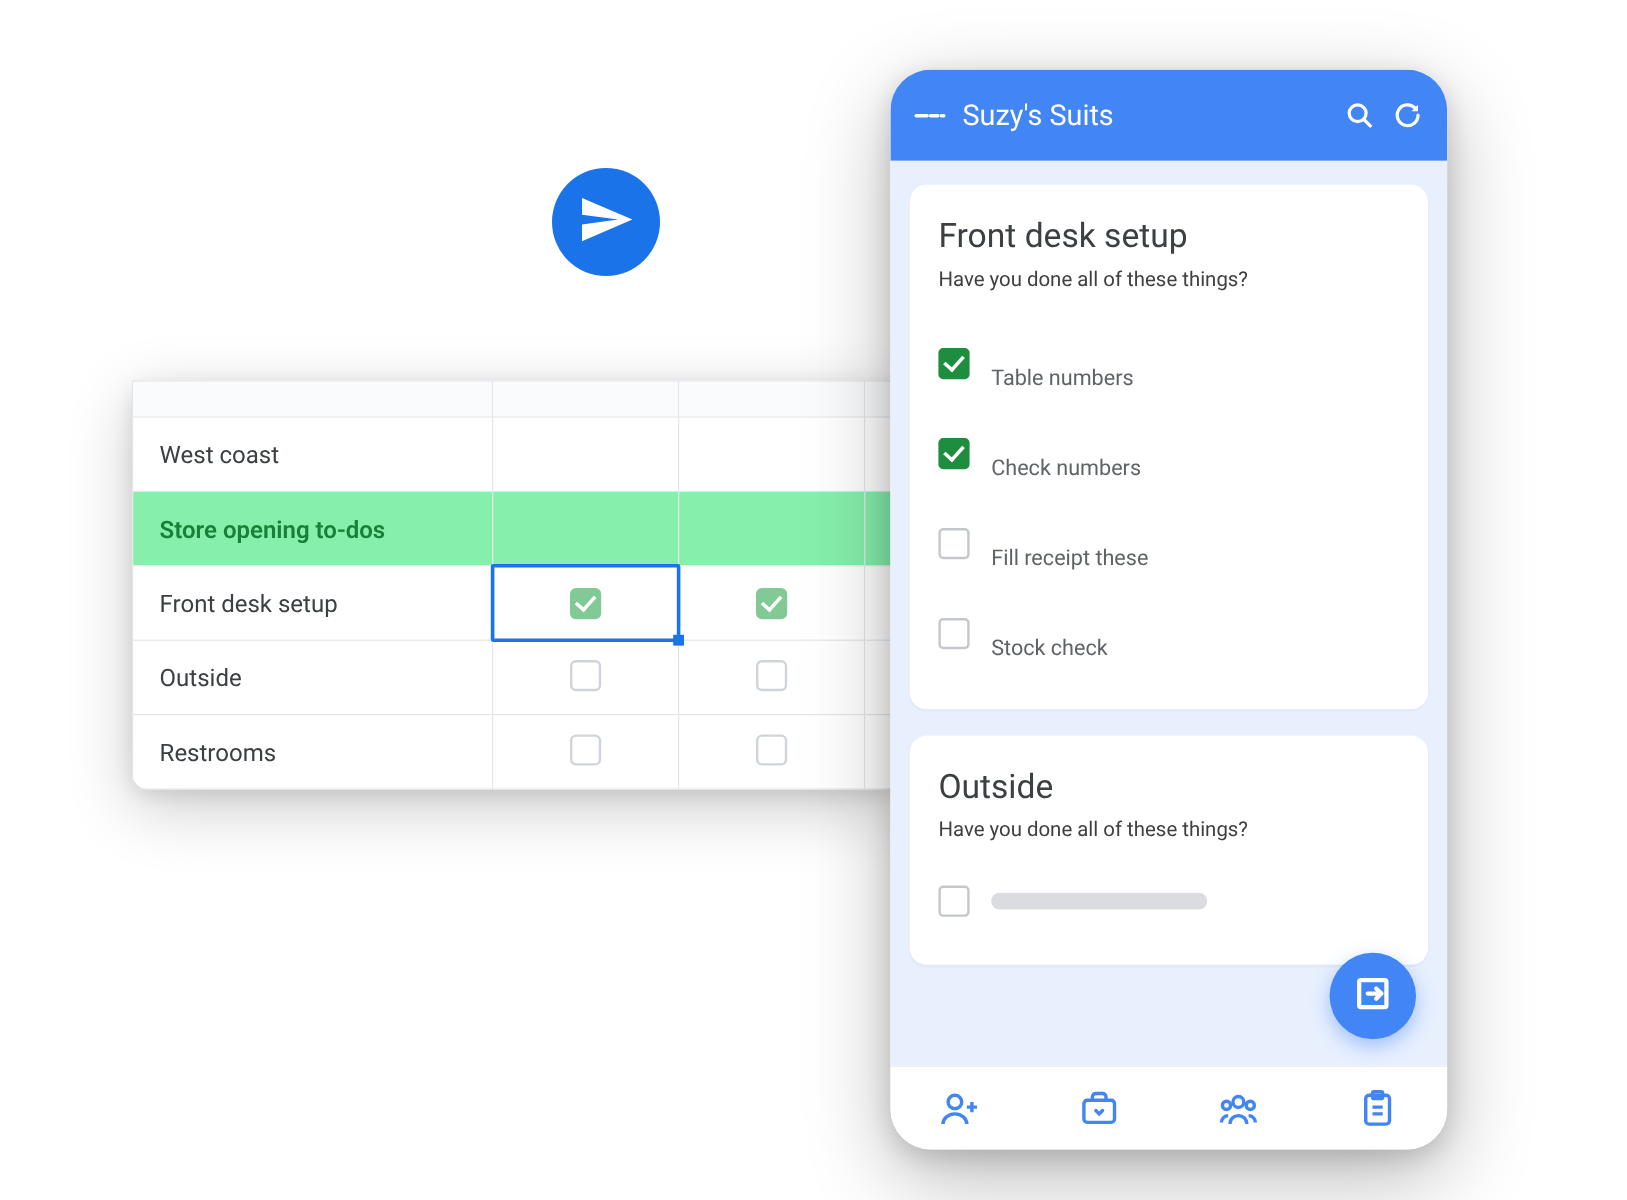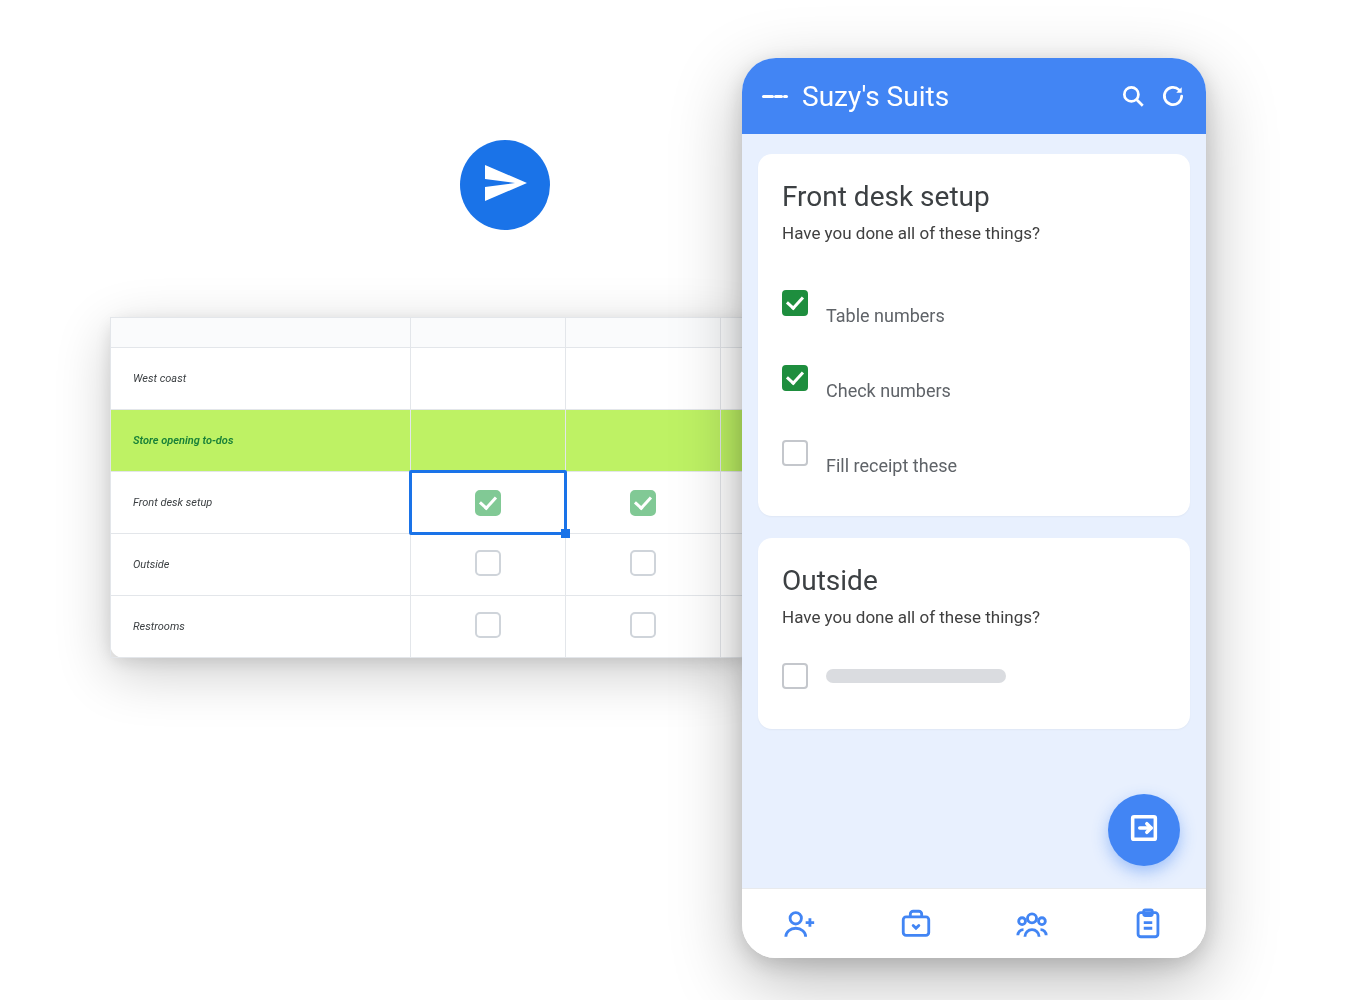--- a/index.html
+++ b/index.html
@@ -44,22 +44,22 @@
     .sheet col.lbl { width: 300px; }
     .sheet col.ck  { width: 155px; }
     .sheet col.tail{ width: 30px; }
     .sheet tr.header td { background: #fafbfc; height: 30px; }
     .sheet td {
       border: 1px solid #e3e6ea;
       height: 62px;
       vertical-align: middle;
       position: relative;
     }
-    .sheet td.lbl { padding: 0 22px; font-size: 11px; color: #3c4043; font-style: italic; }
-    .sheet tr.title td { background: #bef264; color: #188038; font-weight: 600; }
+    .sheet td.lbl { padding: 0 22px; font-size: 20px; color: #3c4043; }
+    .sheet tr.title td { background: #86efac; color: #188038; font-weight: 600; }
     .sheet td.ck { text-align: center; }
 
     .cb {
       display: inline-flex;
       width: 26px; height: 26px;
       border: 2px solid #cfd4da;
       border-radius: 5px;
       align-items: center;
       justify-content: center;
     }
@@ -99,21 +99,21 @@
       flex-direction: column;
     }
     .appbar {
       background: #4285f4;
       height: 76px;
       display: flex;
       align-items: center;
       padding: 0 20px;
       gap: 14px;
     }
-    .appbar .title { color: #fff; font-size: 28px; flex: 1; font-weight: 400; }
+    .appbar .title { color: #fff; font-size: 24px; flex: 1; font-weight: 400; }
     .appbar .icon { color: #fff; width: 26px; height: 26px; display:flex; align-items:center; justify-content:center; }
     .sort-lines span { display:block; background:#fff; height:3px; border-radius:2px; margin:3px 0; }
     .sort-lines span:nth-child(1){ width:24px; }
     .sort-lines span:nth-child(2){ width:17px; }
     .sort-lines span:nth-child(3){ width:10px; }
 
     .phone-body {
       background: #e8f0fe;
       flex: 1;
       padding: 20px 16px;
@@ -276,20 +276,24 @@
         <span>Table numbers</span>
       </div>
       <div class="task">
         <div class="box done"></div>
         <span>Check numbers</span>
       </div>
       <div class="task">
         <div class="box"></div>
         <span>Fill receipt these</span>
       </div>
+      <div class="task">
+        <div class="box"></div>
+        <span>Stock check</span>
+      </div>
     </div>
 
     <div class="card">
       <h2>Outside</h2>
       <p>Have you done all of these things?</p>
       <div class="task">
         <div class="box"></div>
         <div class="ph"></div>
       </div>
     </div>

